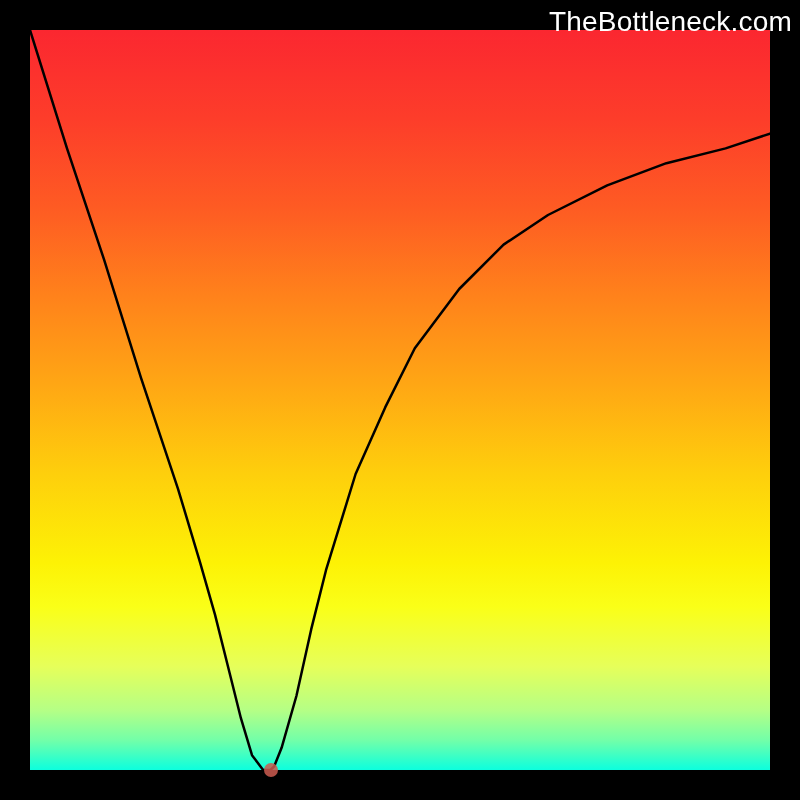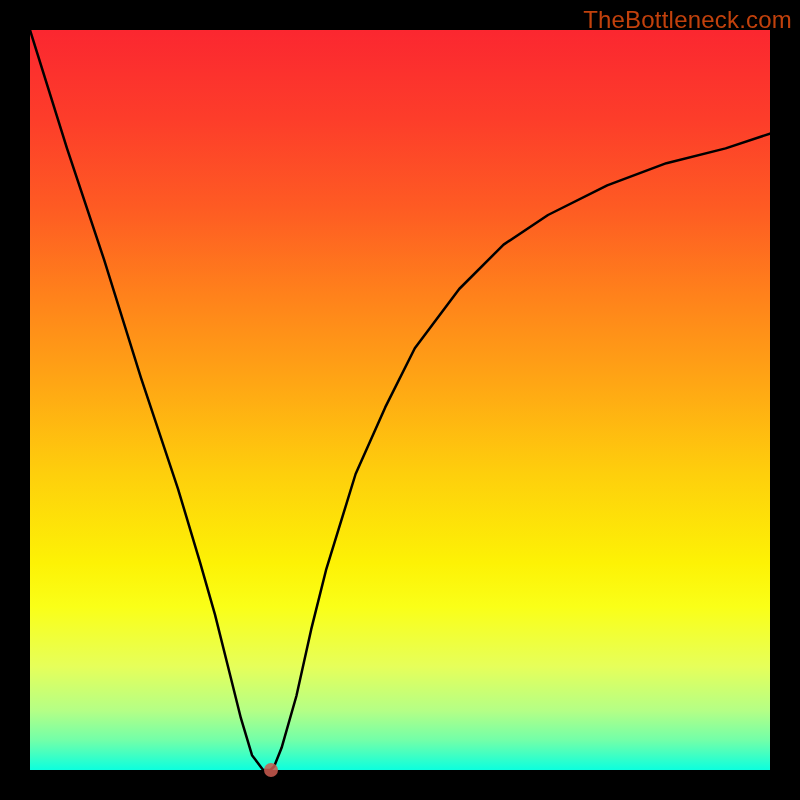--- a/index.html
+++ b/index.html
@@ -30,22 +30,22 @@
       #e6ff5a 86%,
       #b4ff86 92%,
       #72ffa9 96%,
       #0cffde 100%
     );
   }
   .watermark {
     position: absolute;
     top: 6px;
     right: 8px;
-    color: #c2410c;
-    font-size: 24px;
+    color: #ffffff;
+    font-size: 28px;
     font-weight: 500;
     letter-spacing: 0.2px;
     z-index: 20;
   }
   svg.curve-svg {
     position: absolute;
     left: 30px;
     top: 30px;
     width: 740px;
     height: 740px;

